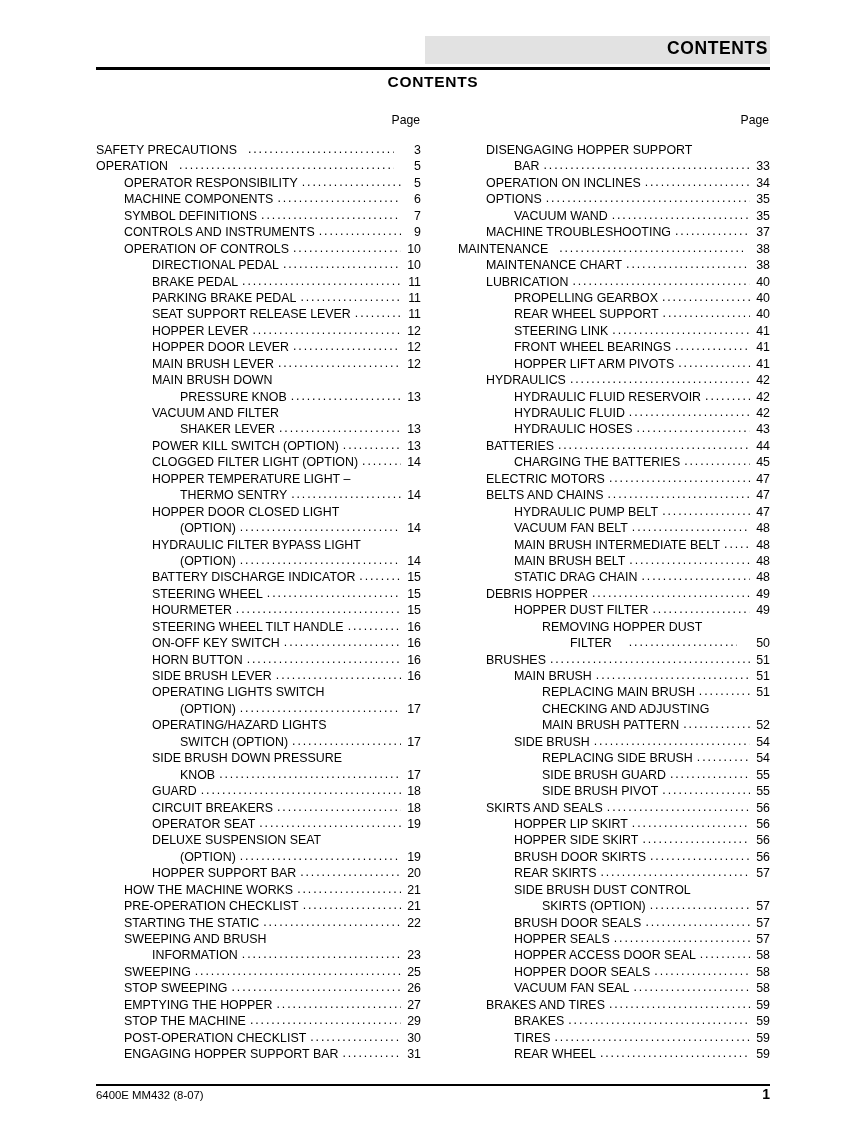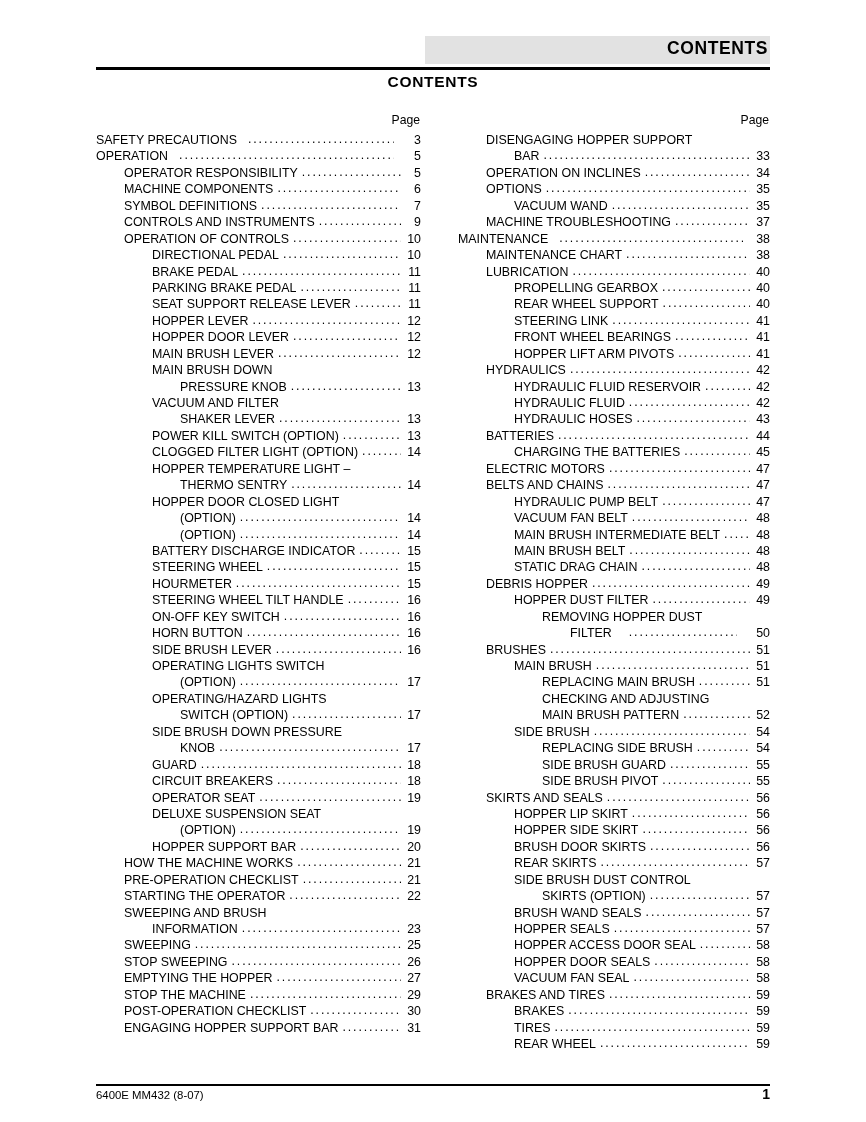--- a/index.html
+++ b/index.html
@@ -78,21 +78,21 @@
     font-size: 12.4px;
     line-height: 16.45px;
   }
   .col-left  { left: 96px;  width: 325px; }
   .col-right { left: 458px; width: 312px; }
 
   .page-label {
     text-align: right;
     font-size: 12.2px;
     height: 16px;
-    margin-bottom: 4px;
+    margin-bottom: 14px;
     padding-right: 1px;
   }
 
   
   .entry {
     display: flex;
     align-items: baseline;
     white-space: nowrap;
     height: 16.45px;
   }
@@ -111,21 +111,21 @@
     flex: 0 0 auto;
     text-align: right;
     min-width: 17px;
   }
   .entry.nodots .dots { visibility: hidden; }
 
   
   .lv0 { padding-left: 0px; gap: 7px; }
   .lv1 { padding-left: 28px; }
   .lv2 { padding-left: 56px; }
-  .lv3 { padding-left: 84px; }
+  .lv3 { padding-left: 84px; align-items: flex-end; }
   .lv4 { padding-left: 112px; gap: 13px; }
 
   
   .footer-rule {
     position: absolute;
     left: 96px;
     top: 1072px;
     width: 674px;
     height: 1.6px;
     background: #000;
@@ -275,20 +275,25 @@
         <div class="entry lv2 nodots">
           <span class="txt">HOPPER DOOR CLOSED LIGHT</span>
           <span class="dots">..........................................................................................</span>
           <span class="pg"></span>
         </div>
         <div class="entry lv3">
           <span class="txt">(OPTION)</span>
           <span class="dots">..........................................................................................</span>
           <span class="pg">14</span>
         </div>
+        <div class="entry lv2 nodots">
+          <span class="txt">HYDRAULIC FILTER BYPASS LIGHT</span>
+          <span class="dots">..........................................................................................</span>
+          <span class="pg"></span>
+        </div>
         <div class="entry lv3">
           <span class="txt">(OPTION)</span>
           <span class="dots">..........................................................................................</span>
           <span class="pg">14</span>
         </div>
         <div class="entry lv2">
           <span class="txt">BATTERY DISCHARGE INDICATOR</span>
           <span class="dots">..........................................................................................</span>
           <span class="pg">15</span>
         </div>
@@ -386,21 +391,21 @@
           <span class="txt">HOW THE MACHINE WORKS</span>
           <span class="dots">..........................................................................................</span>
           <span class="pg">21</span>
         </div>
         <div class="entry lv1">
           <span class="txt">PRE-OPERATION CHECKLIST</span>
           <span class="dots">..........................................................................................</span>
           <span class="pg">21</span>
         </div>
         <div class="entry lv1">
-          <span class="txt">STARTING THE OPERATOR</span>
+          <span class="txt">STARTING THE STATIC</span>
           <span class="dots">..........................................................................................</span>
           <span class="pg">22</span>
         </div>
         <div class="entry lv1 nodots">
           <span class="txt">SWEEPING AND BRUSH</span>
           <span class="dots">..........................................................................................</span>
           <span class="pg"></span>
         </div>
         <div class="entry lv2">
           <span class="txt">INFORMATION</span>
@@ -672,21 +677,21 @@
           <span class="txt">SIDE BRUSH DUST CONTROL</span>
           <span class="dots">..........................................................................................</span>
           <span class="pg"></span>
         </div>
         <div class="entry lv3">
           <span class="txt">SKIRTS (OPTION)</span>
           <span class="dots">..........................................................................................</span>
           <span class="pg">57</span>
         </div>
         <div class="entry lv2">
-          <span class="txt">BRUSH WAND SEALS</span>
+          <span class="txt">BRUSH DOOR SEALS</span>
           <span class="dots">..........................................................................................</span>
           <span class="pg">57</span>
         </div>
         <div class="entry lv2">
           <span class="txt">HOPPER SEALS</span>
           <span class="dots">..........................................................................................</span>
           <span class="pg">57</span>
         </div>
         <div class="entry lv2">
           <span class="txt">HOPPER ACCESS DOOR SEAL</span>

